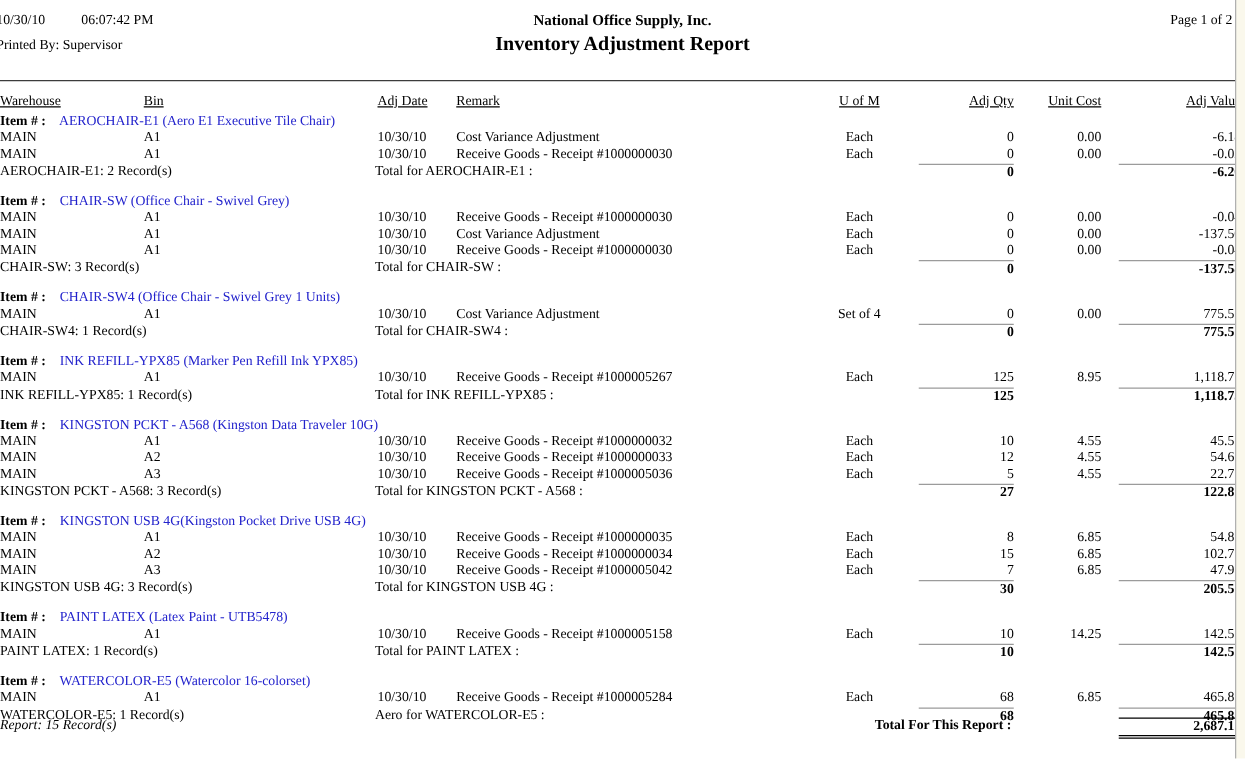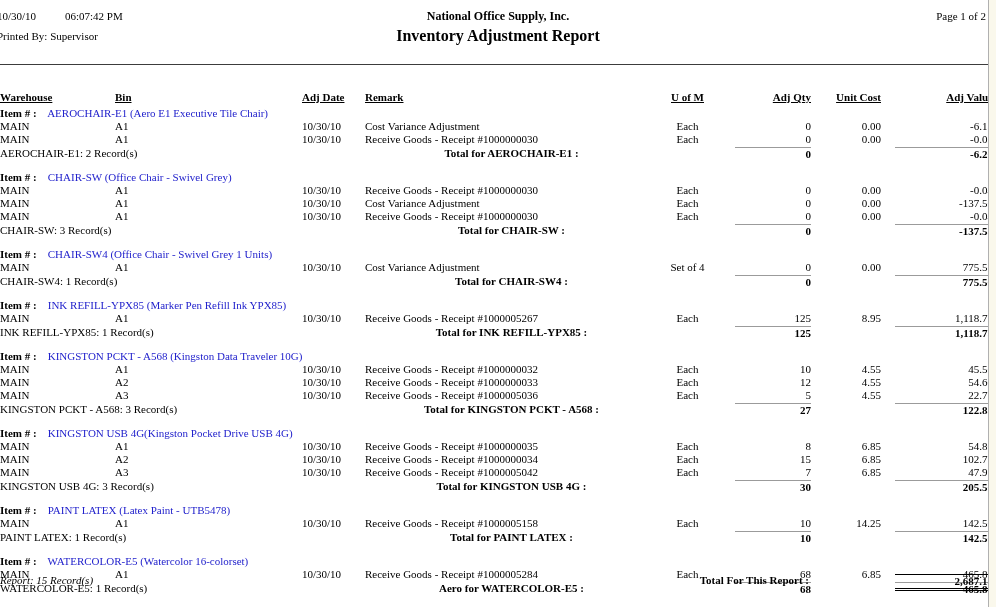--- a/index.html
+++ b/index.html
@@ -17,33 +17,33 @@
   .hdr-page{position:absolute;right:10px;top:10px;white-space:nowrap;}
   .title-rule{position:absolute;left:0;right:0;top:64px;border-top:1px solid #3c3c3c;height:0;}
   
   .grid{display:grid;grid-template-columns:115px 185px 62px 278px 95px 76px 84px 101px;line-height:13px;}
   .grid > div{white-space:nowrap;overflow:visible;}
   .c-center{text-align:center;}
   .c-right{text-align:right;}
   .c-cost{text-align:right;padding-right:14px;}
   .c-val{text-align:right;padding-right:3px;}
   
-  .colheads{margin-top:27px;font-weight:bold;}
+  .colheads{margin-top:11px;font-weight:normal;}
   .colheads span{text-decoration:underline;}
   .ch-date{padding-left:2px;}
   .ch-remark{padding-left:3px;}
   
   .sections{margin-top:3px;}
   .section{margin-bottom:10px;}
   .item-line{height:13px;line-height:13px;}
   .item-label{font-weight:bold;display:inline-block;width:45px;}
   .item-name{color:#2222CC;}
   .sec-footer{margin-top:1px;}
   .rec-count{grid-column:1 / span 2;}
-  .total-label{font-weight:bold;text-align:center;grid-column:3 / span 3;padding-right:12px;}
+  .total-label{font-weight:normal;text-align:left;grid-column:3 / span 3;padding-right:12px;}
   .total-qty{font-weight:bold;text-align:right;border-top:1px solid #9b9b9b;}
   .total-val{font-weight:bold;text-align:right;border-top:1px solid #9b9b9b;padding-right:3px;}
   .sec-footer .spacer{border:none;}
   
   .cell-remark{padding-left:3px;}
   .cell-date{padding-left:2px;}
   
   .rpt-footer{position:absolute;left:0;right:0;top:574px;}
   .rf-count{font-style:italic;grid-column:1 / span 2;}
   .rf-label{font-weight:bold;text-align:right;grid-column:3 / span 4;padding-right:2px;}

